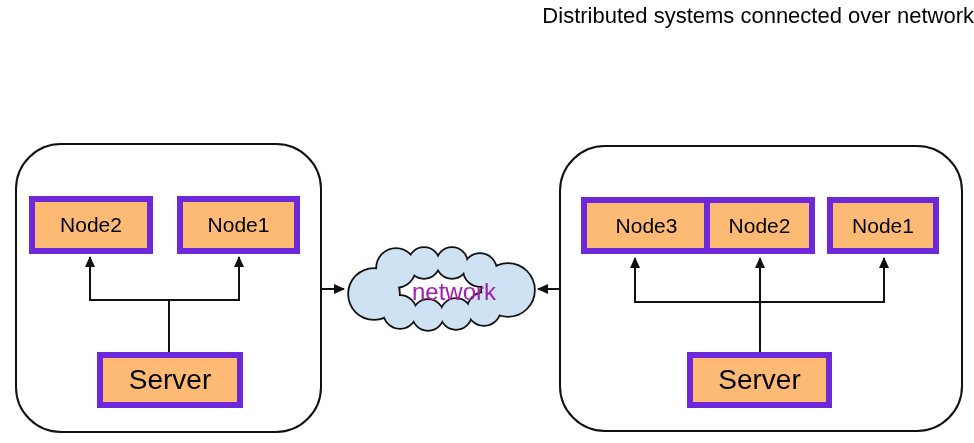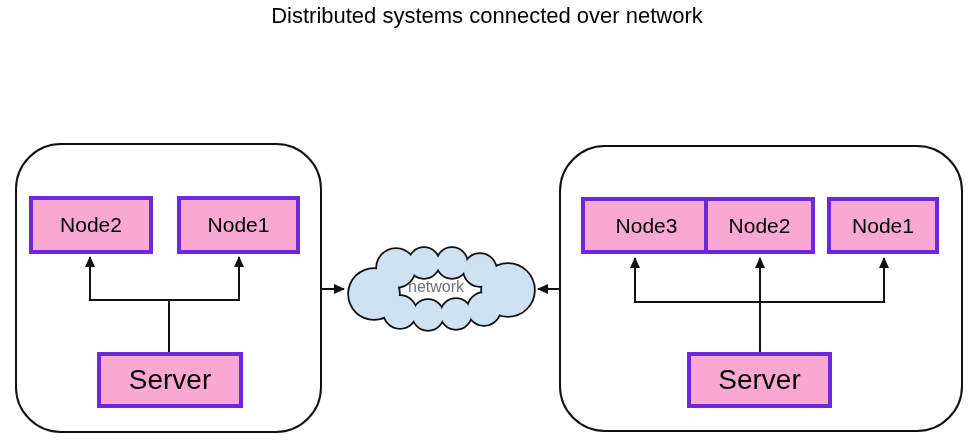--- a/index.html
+++ b/index.html
@@ -7,37 +7,37 @@
     position: relative;
     width: 974px;
     height: 443px;
     background: #ffffff;
     font-family: "Liberation Sans", sans-serif;
     overflow: hidden;
   }
   .title {
     position: absolute;
     top: 3px; left: 0; width: 974px;
-    text-align: center;
+    text-align: right;
     font-size: 22px;
     color: #000000;
   }
   .system-container {
     position: absolute;
     border: 2px solid #111111;
     border-radius: 46px;
     background: transparent;
     box-sizing: border-box;
   }
   .container-left  { left: 15px;  top: 143px; width: 307px; height: 290px; }
   .container-right { left: 559px; top: 145px; width: 404px; height: 287px; }
   .box {
     position: absolute;
-    background: #f9a8d4;
-    border: 4px solid #6d28d9;
+    background: #fdba74;
+    border: 6px solid #6d28d9;
     box-sizing: border-box;
     display: flex;
     align-items: center;
     justify-content: center;
     font-size: 21px;
     color: #000000;
   }
   .server { font-size: 28px; }
   
   .l-node2  { left: 29px;  top: 196px; width: 124px; height: 58px; }
@@ -50,23 +50,23 @@
   .r-server { left: 687px; top: 352px; width: 145px; height: 56px; }
   .overlay {
     position: absolute;
     left: 0; top: 0;
     width: 974px; height: 443px;
     pointer-events: none;
   }
   .network-label {
     position: absolute;
     left: 376px; top: 278px; width: 120px;
-    text-align: center;
-    font-size: 16px;
-    color: #737373;
+    text-align: right;
+    font-size: 24px;
+    color: #a21caf;
   }
   .connector { stroke: #111111; stroke-width: 2; fill: none; }
   .cloud-stroke { stroke: #111111; stroke-width: 3.5; fill: none; }
   .cloud-fill { fill: #cfe2f3; stroke: none; }
 </style>
 </head>
 <body>
 
 <div class="canvas">
 

